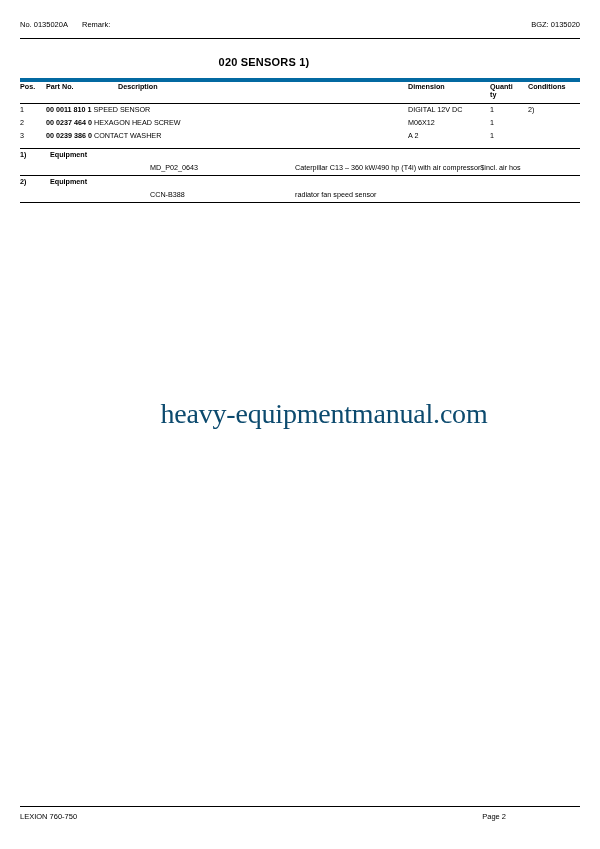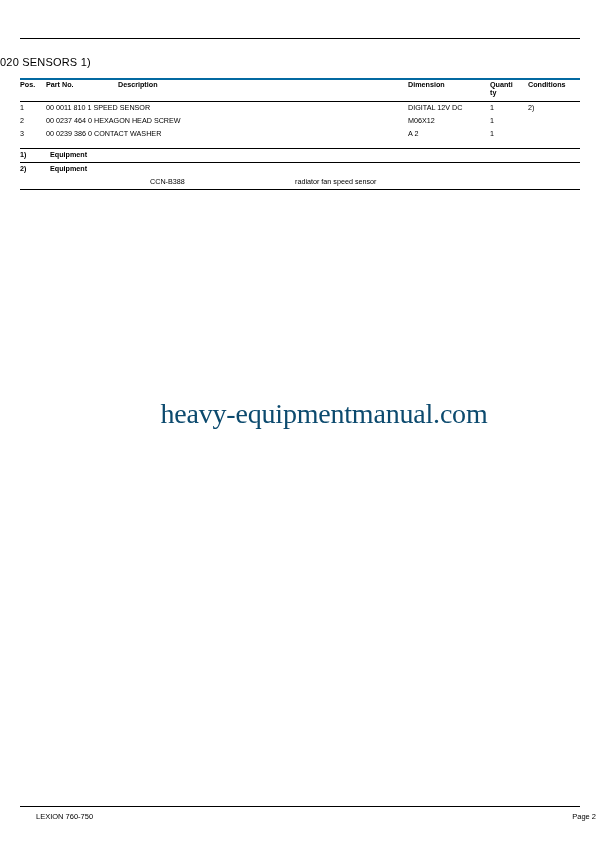--- a/index.html
+++ b/index.html
@@ -53,22 +53,23 @@
     height: 1px;
     background: #000000;
   }
 
   
   .title {
     position: absolute;
     left: 0;
     top: 56px;
     width: 528px;
+    text-align: center;
     font-size: 11px;
-    font-weight: normal;
+    font-weight: bold;
     letter-spacing: 0.2px;
   }
 
   
   .table-wrap {
     position: absolute;
     left: 20px;
     top: 78px;
     width: 560px;
   }
@@ -84,32 +85,32 @@
     font-size: 7.2px;
     padding: 1px 0 3px 0;
     vertical-align: top;
     line-height: 1.15;
   }
   table.parts td {
     padding: 2.2px 0;
     vertical-align: top;
     line-height: 1.2;
   }
-  .rule-top  { border-top: 2px solid #0369a1; }
+  .rule-top  { border-top: 4px solid #0369a1; }
   .rule-bot  { border-bottom: 1px solid #000; }
 
   .col-pos   { width: 26px; }
   .col-part  { width: 72px; }
   .col-desc  { width: 290px; }
   .col-dim   { width: 82px; }
   .col-qty   { width: 38px; }
   .col-cond  { width: 52px; }
 
   .partno {
-    font-weight: normal;
+    font-weight: bold;
     white-space: nowrap;
   }
   .desc-inline {
     font-weight: normal;
   }
 
   
   .notes {
     position: absolute;
     left: 20px;
@@ -158,32 +159,36 @@
     left: 20px;
     top: 806px;
     width: 560px;
     height: 1px;
     background: #000000;
   }
   .footer {
     position: absolute;
     left: 20px;
     top: 812px;
-    width: 560px;
+    width: 486px;
     font-size: 7.5px;
     display: flex;
     justify-content: space-between;
-    margin-left: 16px;
   }
 </style>
 </head>
 <body>
 
 <div class="page">
 
+  <div class="header">
+    <span class="doc-no">No. 0135020A</span>
+    <span class="remark">Remark:</span>
+    <span class="bgz">BGZ: 0135020</span>
+  </div>
   <div class="header-rule"></div>
 
   <div class="title">020 SENSORS  1)</div>
 
   <div class="table-wrap">
     <table class="parts">
       <colgroup>
         <col class="col-pos">
         <col class="col-part">
         <col class="col-desc">
@@ -245,20 +250,26 @@
         <col class="n-col-mark">
         <col class="n-col-lbl">
         <col class="n-col-code">
         <col class="n-col-txt">
       </colgroup>
       <tbody>
         <tr class="notes-line">
           <td class="bold">1)</td>
           <td class="bold" colspan="3">Equipment</td>
         </tr>
+        <tr>
+          <td></td>
+          <td></td>
+          <td>MD_P02_0643</td>
+          <td>Caterpillar C13 – 360 kW/490 hp (T4i) with air compressor$incl. air hos</td>
+        </tr>
         <tr class="notes-line">
           <td class="bold">2)</td>
           <td class="bold" colspan="3">Equipment</td>
         </tr>
         <tr>
           <td></td>
           <td></td>
           <td>CCN-B388</td>
           <td>radiator fan speed sensor</td>
         </tr>

